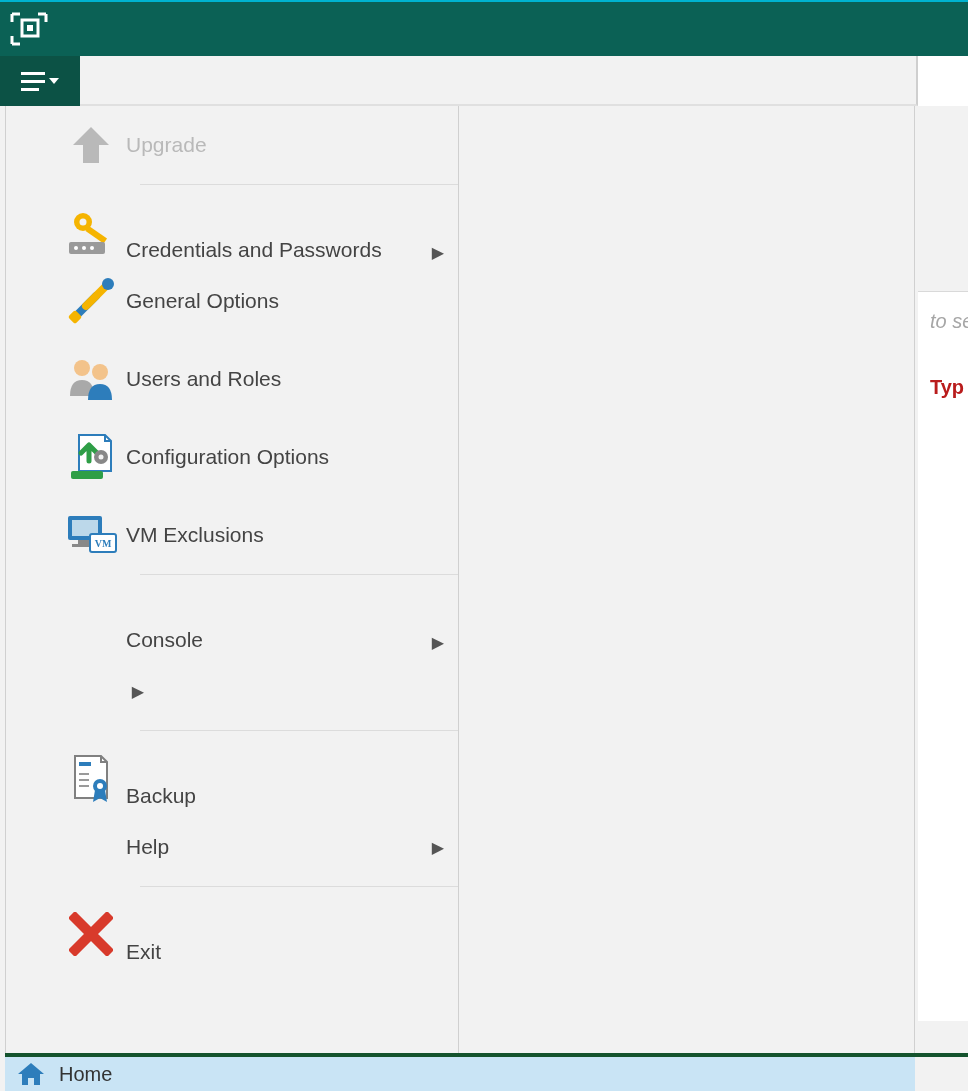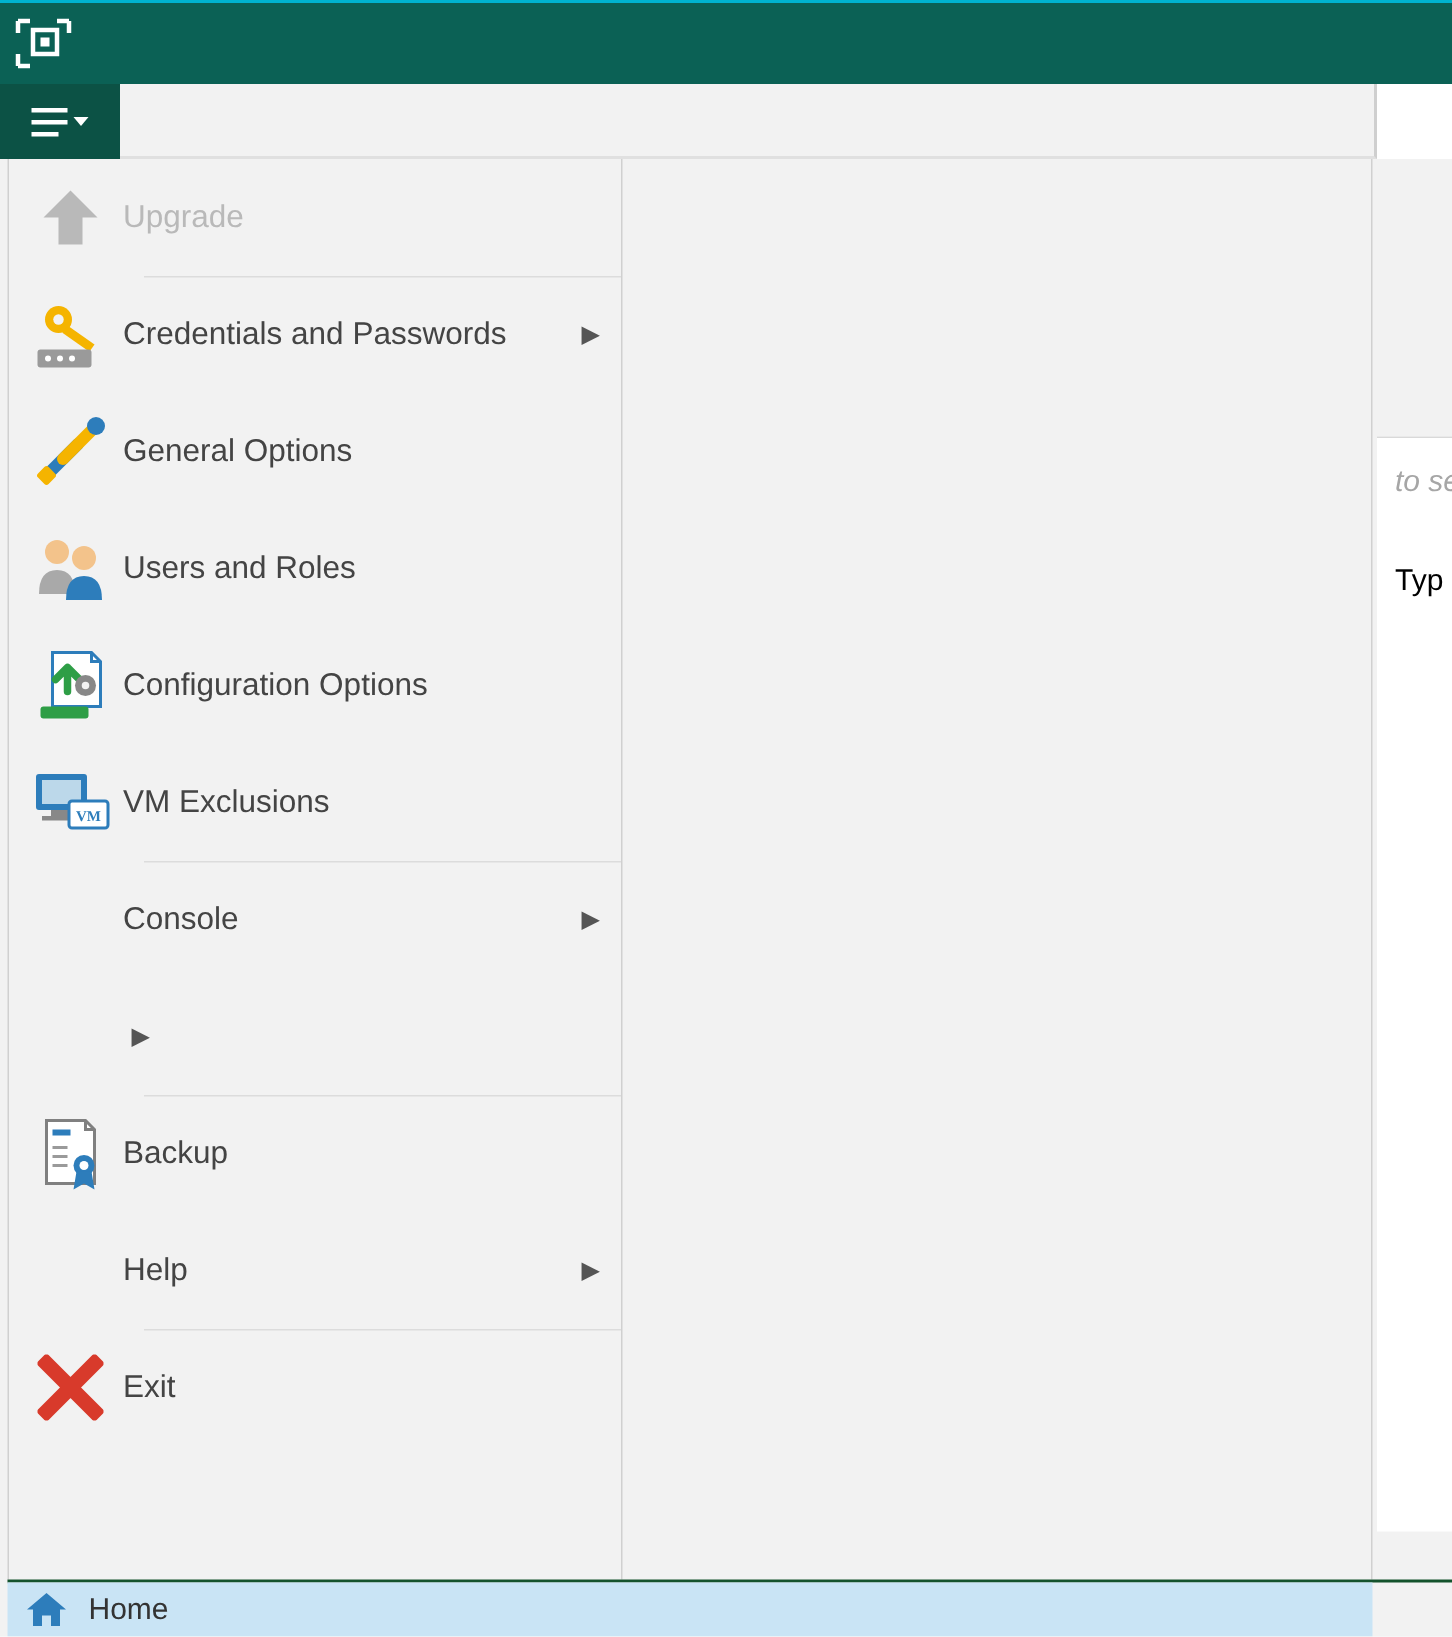--- a/index.html
+++ b/index.html
@@ -90,35 +90,37 @@
     left: 12px;
     font-style: italic;
     color: #a6a6a6;
     font-size: 20px;
     white-space: nowrap;
   }
   .col-header {
     position: absolute;
     top: 84px;
     left: 12px;
-    color: #000000;
+    color: #b91c1c;
     font-size: 20px;
+    font-weight: bold;
   }
 
   
   .app-menu {
     position: absolute;
     top: 104px;
     left: 5px;
     width: 910px;
     height: 950px;
     background: #f2f2f2;
     display: flex;
     border: 1px solid #d0d0d0;
     border-top: none;
+    padding-left: 44px;
   }
   .menu-left {
     width: 408px;
     display: flex;
     flex-direction: column;
   }
   .menu-right {
     flex: 1;
     border-left: 1px solid #d0d0d0;
   }
@@ -142,39 +144,39 @@
     justify-content: center;
   }
   .menu-item .mi-label { flex: 1; font-size: 21px; }
   .menu-item .mi-arrow {
     flex: 0 0 18px;
     text-align: right;
     color: #555;
     font-size: 16px;
   }
   
-  .menu-item.sep.textstart { position: relative; border-top: none; }
+  .menu-item.sep.textstart { position: relative; border-top: none; align-items: flex-end; }
   .menu-item.sep.textstart::before {
     content: "";
     position: absolute;
     top: 0;
     left: 90px;
     right: 0;
     height: 1px;
     background: #dcdcdc;
   }
 
   
   .navbar {
     position: absolute;
     left: 5px;
     right: 0;
     bottom: 0;
     height: 38px;
-    border-top: 2px solid #14532d;
+    border-top: 4px solid #14532d;
     background: #f2f2f2;
     display: flex;
     align-items: stretch;
   }
   .nav-item {
     display: flex;
     align-items: center;
     padding: 0 12px 0 6px;
     gap: 8px;
     font-size: 20px;

